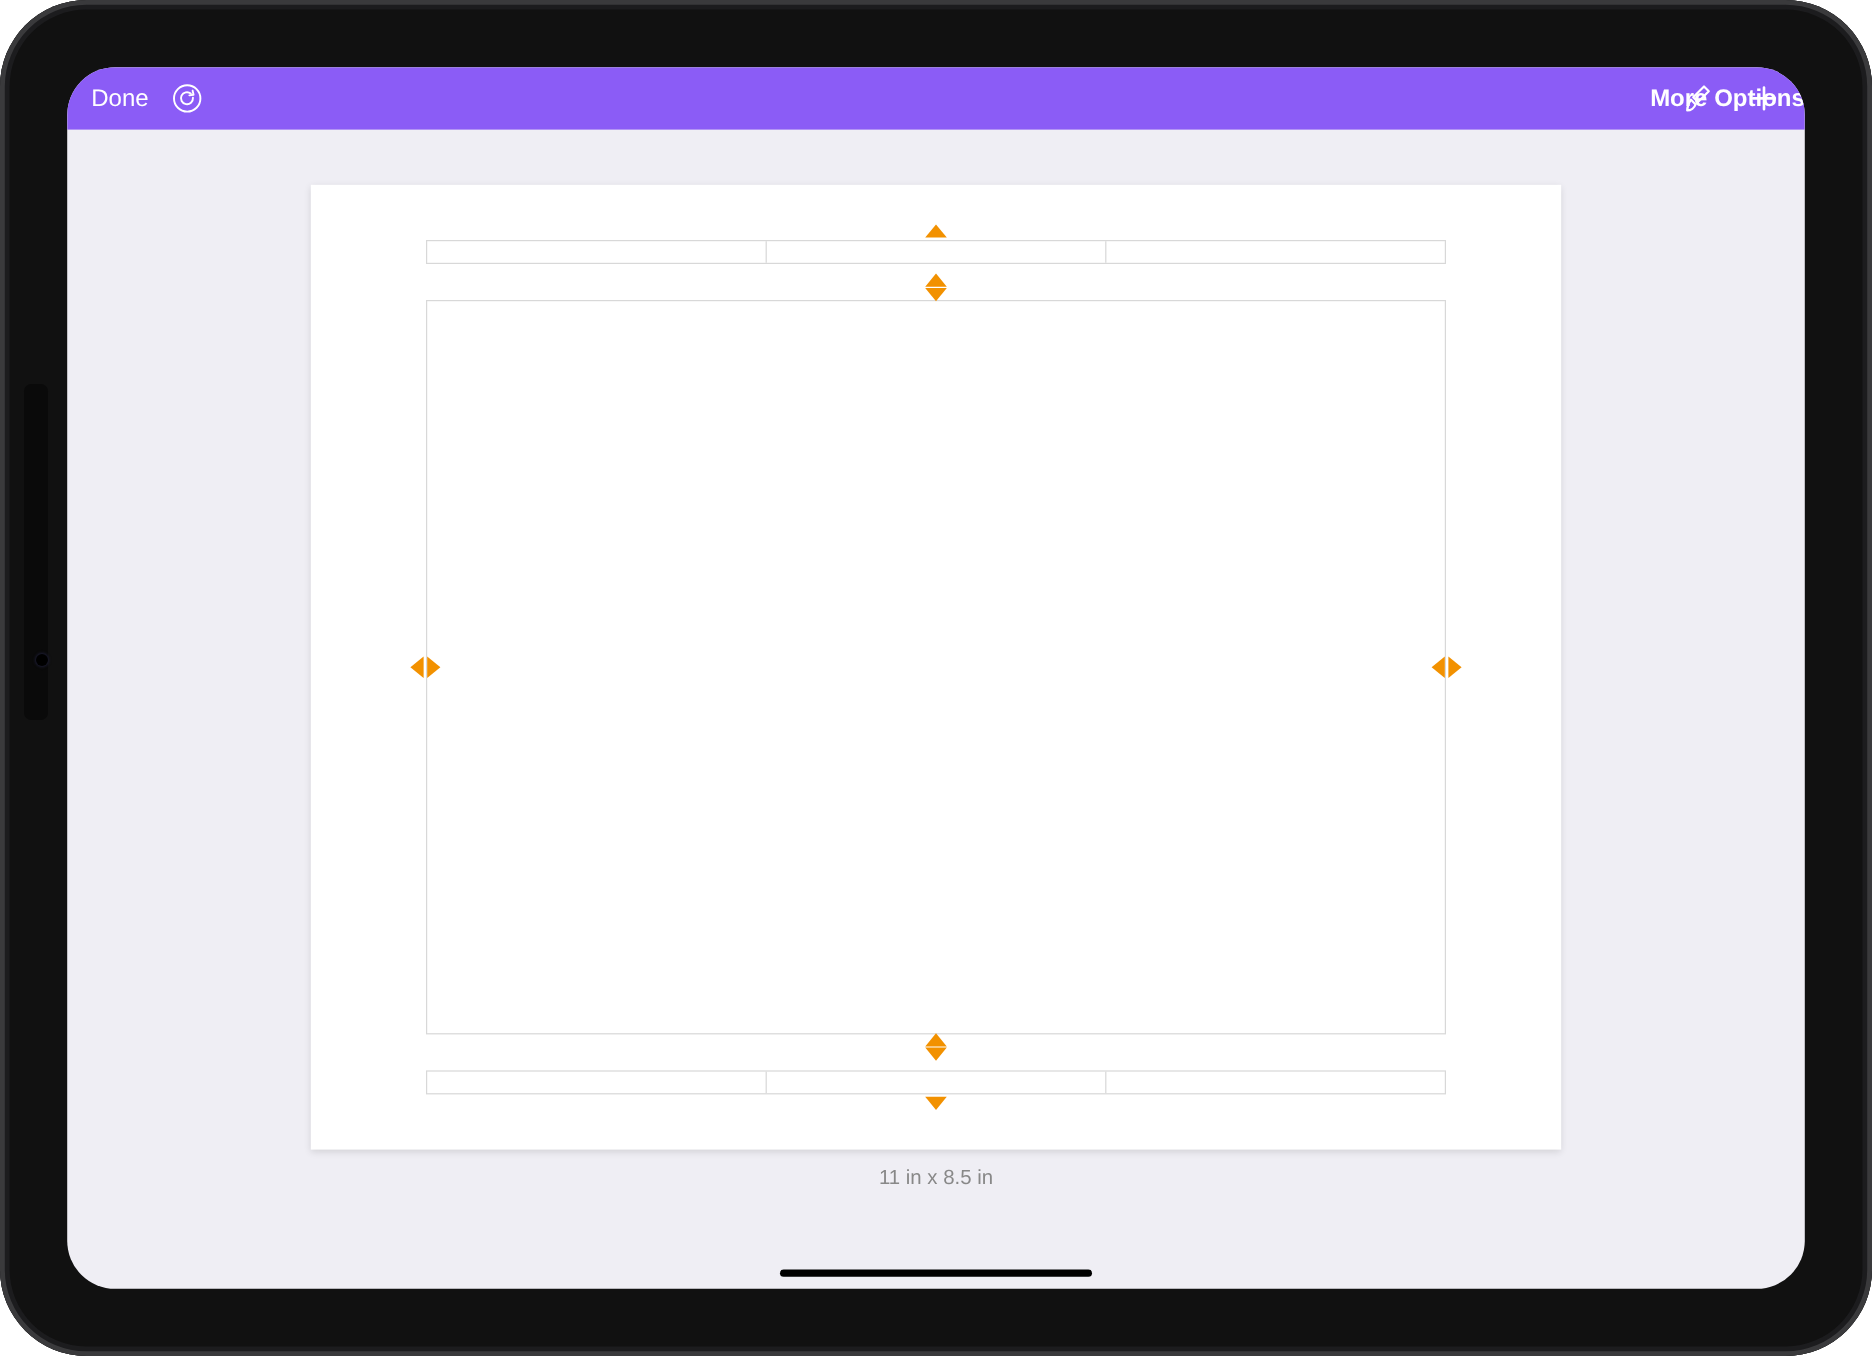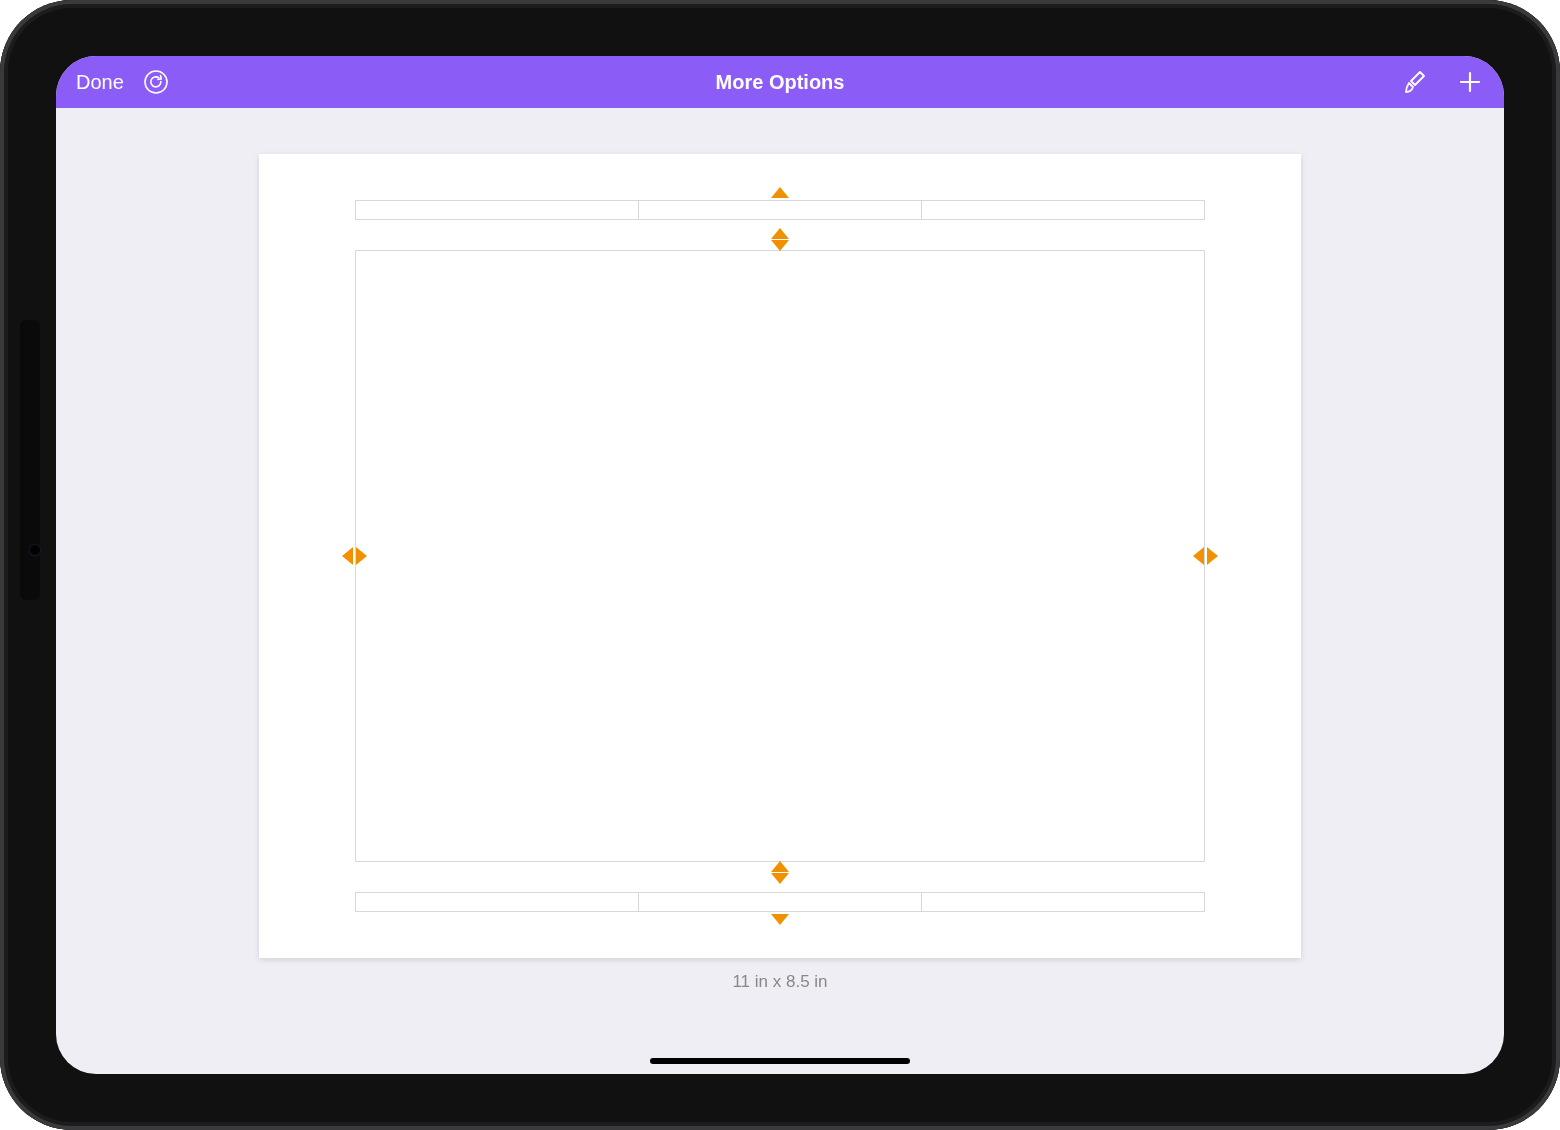--- a/index.html
+++ b/index.html
@@ -68,21 +68,21 @@
   .toolbar {
     height: 52px;
     background: #8b5cf6;
     color: #fff;
     display: flex;
     align-items: center;
     padding: 0 20px;
     font-size: 20px;
   }
   .tb-left { display:flex; align-items:center; gap:18px; font-weight:400;}
-  .tb-title { position:absolute; left:0; right:0; text-align:center; font-weight:600; font-size:20px; pointer-events:none;}
+  .tb-title { position:absolute; left:0; right:0; text-align:right; font-weight:600; font-size:20px; pointer-events:none;}
   .tb-right { margin-left:auto; display:flex; align-items:center; gap:28px;}
   .icon-btn { width:28px; height:28px; display:flex; align-items:center; justify-content:center; cursor:pointer;}
   .done-btn { cursor:pointer; font-size:20px;}
 
   
   .canvas-area {
     position: relative;
     height: calc(100% - 78px);
     padding: 46px 0 0 0;
     display:flex; flex-direction:column; align-items:center;

